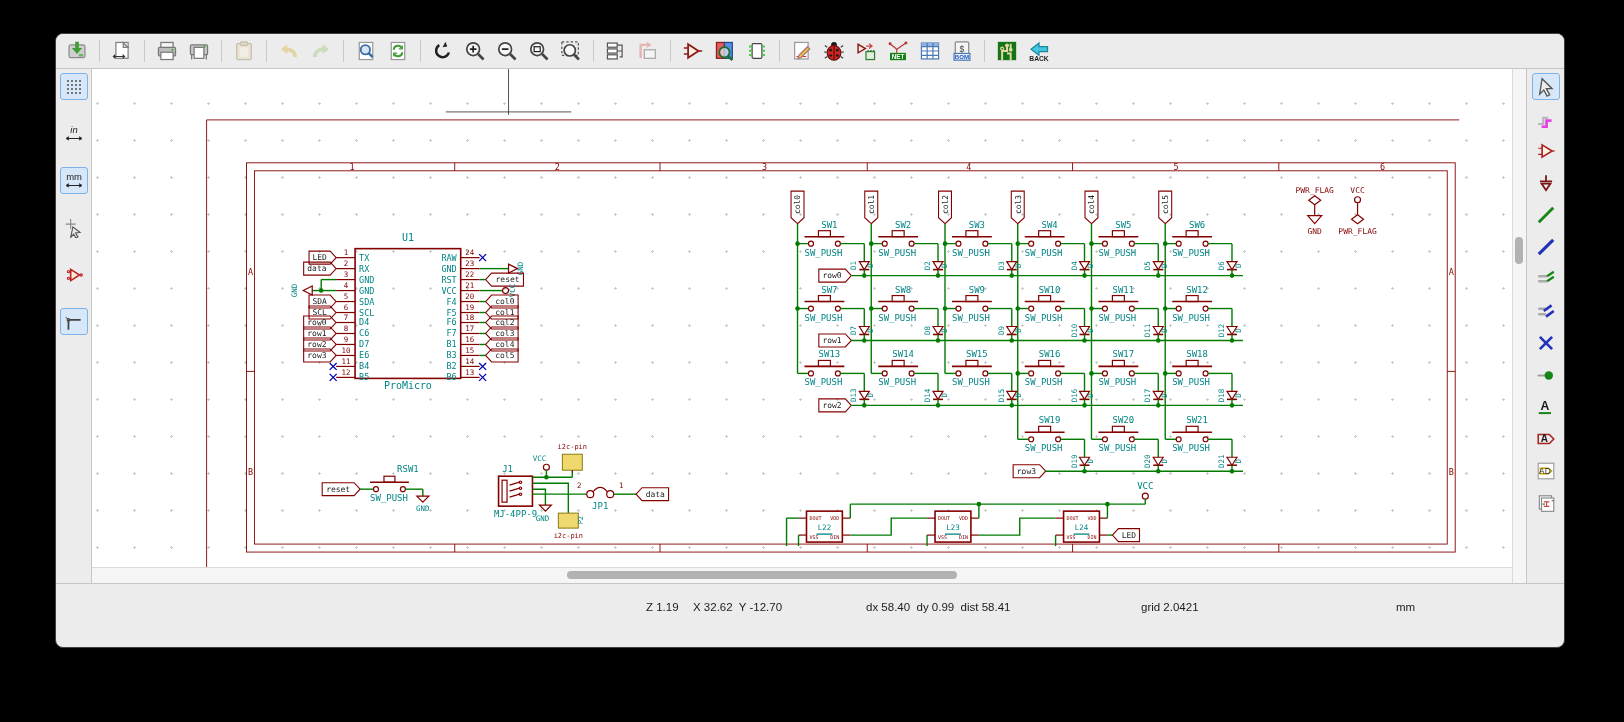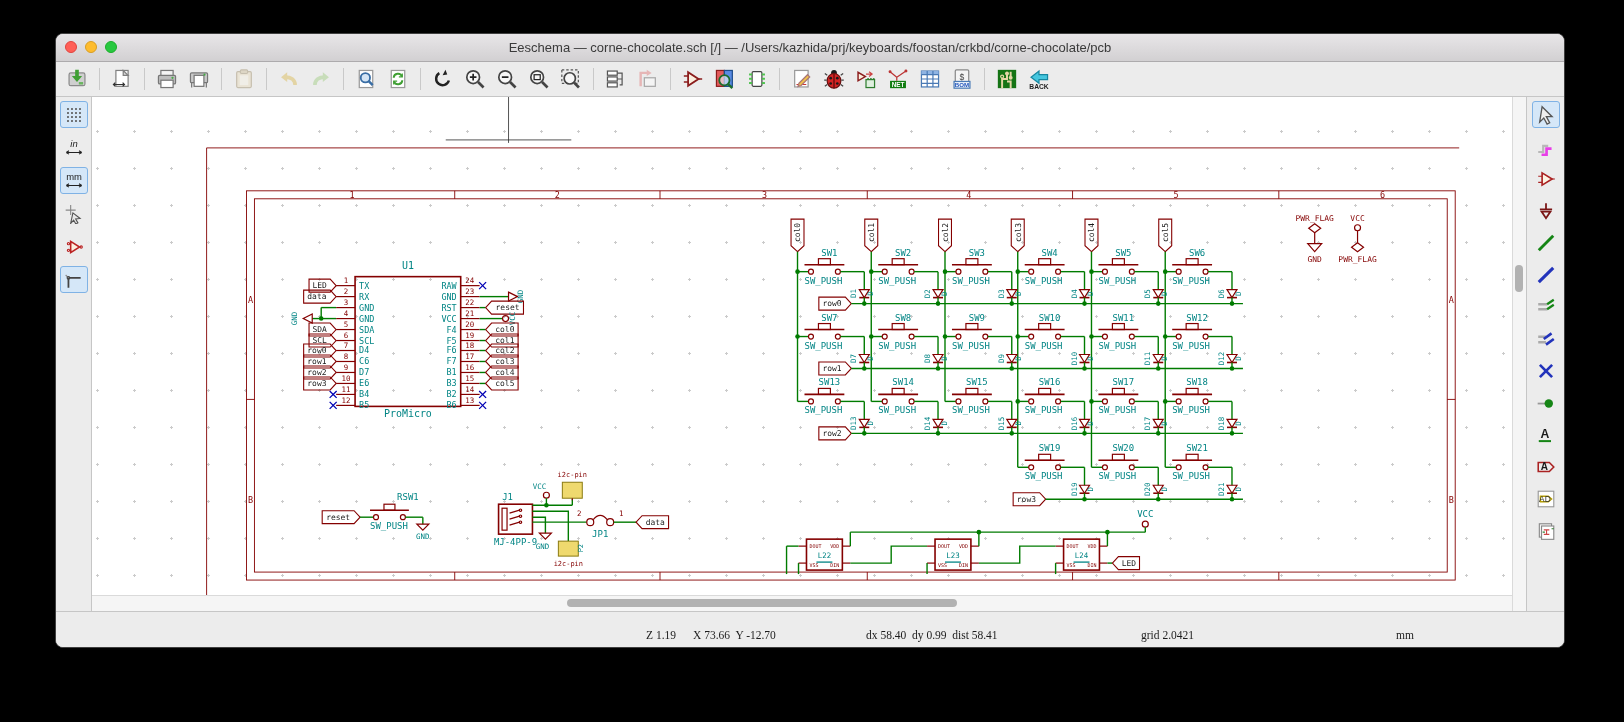--- a/index.html
+++ b/index.html
@@ -12,35 +12,35 @@
   .red{background:#ff5f57;border:1px solid #e0443e;box-sizing:border-box;}
   .yellow{background:#febc2e;border:1px solid #d89e24;box-sizing:border-box;}
   .green{background:#28c840;border:1px solid #1dad2b;box-sizing:border-box;}
   .wtitle{position:absolute;left:0;right:0;top:6px;text-align:center;font-size:13px;color:#3a3a3a;white-space:nowrap;}
   .toolbar{height:34px;background:#ececec;border-bottom:1px solid #c6c6c6;display:flex;align-items:center;padding:0 6px;gap:2px;}
   .tbtn{width:30px;height:30px;border:0;background:transparent;padding:2px;display:flex;align-items:center;justify-content:center;}
   .tbtn svg{width:22px;height:22px;}
   .tsep{width:1px;height:22px;background:#c9c9c9;margin:0 5px;flex:none;}
   .dis{opacity:.45;}
   .mainrow{display:flex;height:514px;}
-  .ltb{width:35px;background:#ececec;border-right:1px solid #c6c6c6;display:flex;flex-direction:column;align-items:center;padding-top:4px;gap:6px;flex:none;}
+  .ltb{width:35px;background:#ececec;border-right:1px solid #c6c6c6;display:flex;flex-direction:column;align-items:center;padding-top:4px;gap:20px;flex:none;}
   .rtb{width:37px;background:#ececec;border-left:1px solid #c6c6c6;display:flex;flex-direction:column;align-items:center;padding-top:4px;gap:5px;flex:none;}
   .sbtn{width:28px;height:27px;border:1px solid transparent;border-radius:3px;background:transparent;padding:2px;display:flex;align-items:center;justify-content:center;}
   .sbtn svg{width:20px;height:20px;}
   .sel{background:#d5e7f8;border-color:#7fb2e5;}
   .centercol{flex:1;display:flex;flex-direction:column;min-width:0;}
   .canvas{height:499px;background:#fff;position:relative;
           background-image:radial-gradient(#cbcbcb 1px,transparent 1.3px);
           background-size:37px 37px;background-position:24px 16px;}
   #sch{position:absolute;inset:0;width:100%;height:100%;}
   .hscroll{height:15px;background:#f5f5f5;border-top:1px solid #dadada;position:relative;}
   .hthumb{position:absolute;left:475px;top:3px;width:390px;height:8px;border-radius:4px;background:#b2b2b2;}
   .vscroll{width:13px;background:#f5f5f5;border-left:1px solid #dadada;position:relative;flex:none;}
   .vthumb{position:absolute;left:2px;top:168px;width:8px;height:27px;border-radius:4px;background:#b2b2b2;}
-  .statusbar{height:40px;background:#ececec;border-top:1px solid #c6c6c6;position:relative;font-family:Liberation Serif, serif;}
+  .statusbar{height:40px;background:#ececec;border-top:1px solid #c6c6c6;position:relative;}
   .statusbar span{position:absolute;top:17px;font-size:11.5px;color:#1c1c1c;white-space:pre;}
   
   #sch text{font-family:"DejaVu Sans Mono",monospace;}
   .w{stroke:#007b00;stroke-width:1.4;fill:none;}
   .cmp{stroke:#840000;stroke-width:1.2;fill:none;}
   .cmp2{stroke:#840000;stroke-width:1.6;fill:none;}
   .glb{stroke:#840000;stroke-width:1.1;fill:none;}
   .jd{fill:#007b00;stroke:none;}
   .nc{stroke:#0000b4;stroke-width:1.3;}
   .frm{stroke:#840000;stroke-width:0.9;fill:none;}
@@ -57,28 +57,20 @@
   .glt{fill:#1a1a1a;font-size:8px;}
   .tfrm{fill:#840000;font-size:8.5px;}
   .ti2c{fill:#840000;font-size:7px;}
   .tpwr{fill:#840000;font-size:8px;}
 </style>
 </head>
 <body>
 
 <div class="stage">
   <div class="appwin">
-    <div class="titlebar">
-      <div class="lights">
-        <span class="tlight red"></span>
-        <span class="tlight yellow"></span>
-        <span class="tlight green"></span>
-      </div>
-      <span class="wtitle">Eeschema — corne-chocolate.sch [/] — /Users/kazhida/prj/keyboards/foostan/crkbd/corne-chocolate/pcb</span>
-    </div>
     <div class="toolbar">
         <button class="tbtn">
           <svg viewBox="0 0 18 18">
             <rect x="2.5" y="4" width="13" height="10.5" rx="1.5" fill="#cfcfcf" stroke="#8a8a8a"></rect>
             <rect x="10.5" y="11.5" width="3.5" height="2" fill="#69b55e"></rect>
             <path d="M9 1.5v6" stroke="#3f9f33" stroke-width="3"></path>
             <path d="M4.8 6.5h8.4L9 11.5z" fill="#3f9f33"></path>
           </svg>
         </button>
         <div class="tsep"></div>
@@ -1096,19 +1088,19 @@
               <rect x="3" y="2.5" width="11" height="12" fill="#f4f4f4" stroke="#888"></rect>
               <rect x="5" y="4.5" width="11" height="12" fill="#fff" stroke="#888"></rect>
               <path d="M7 8h5M9.5 8v4M7 12h5" stroke="#c44"></path>
               <path d="M6 10h2M14 7h2" stroke="#2e7d2e"></path>
             </svg>
           </button>
         </div>
     </div>
     <div class="statusbar">
       <span style="left:590px">Z 1.19</span>
-      <span style="left:637px">X 73.66  Y -12.70</span>
+      <span style="left:637px">X 32.62  Y -12.70</span>
       <span style="left:810px">dx 58.40  dy 0.99  dist 58.41</span>
       <span style="left:1085px">grid 2.0421</span>
       <span style="left:1340px">mm</span>
     </div>
   </div>
 </div>
 
 </body></html>

